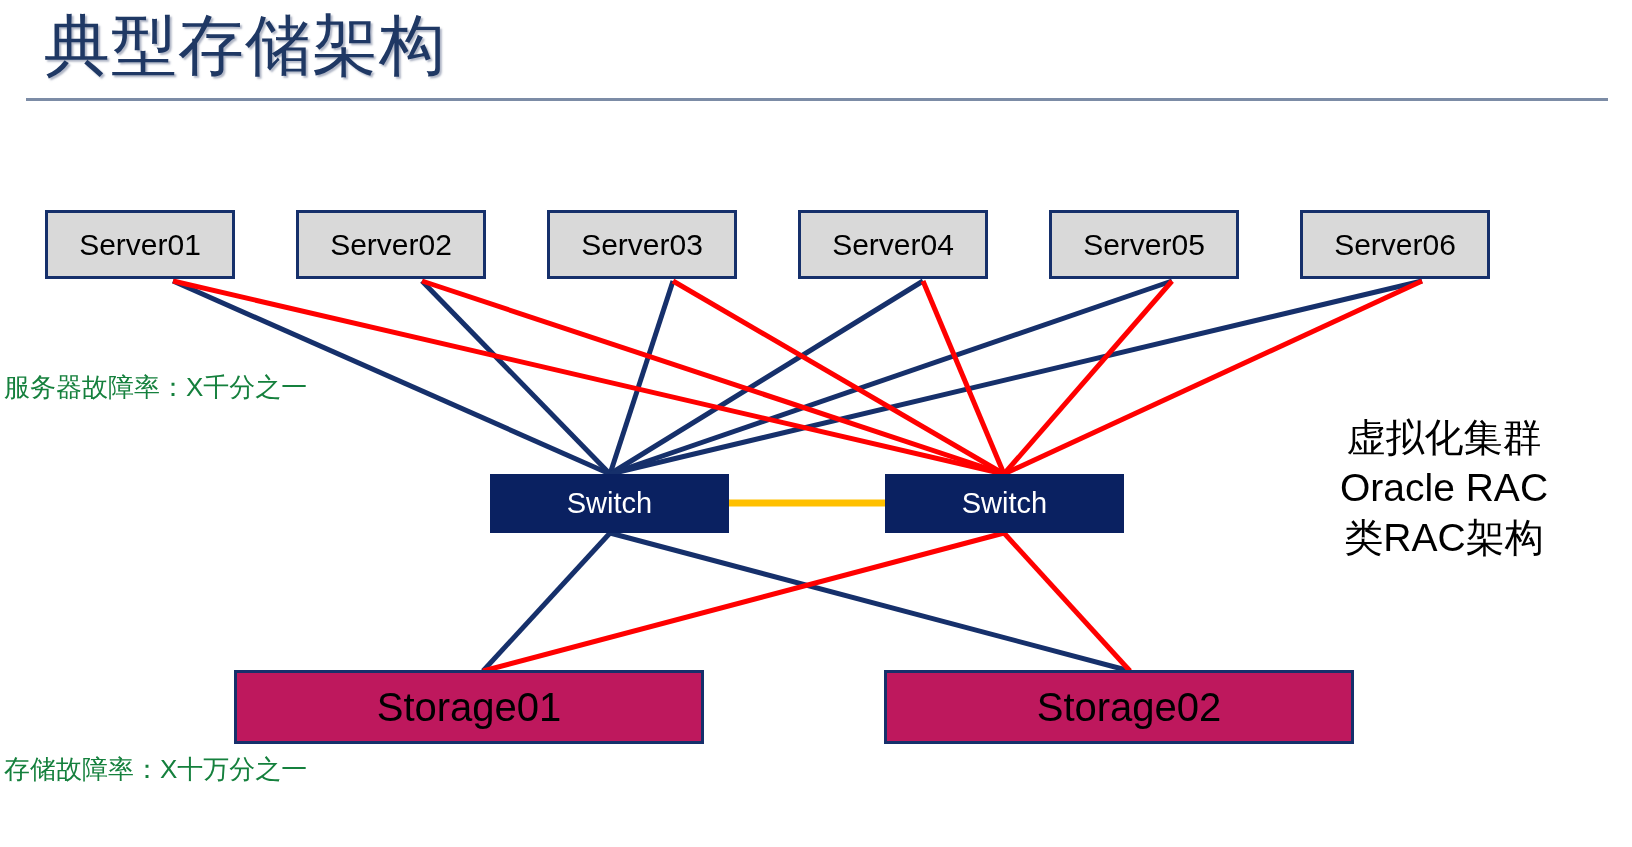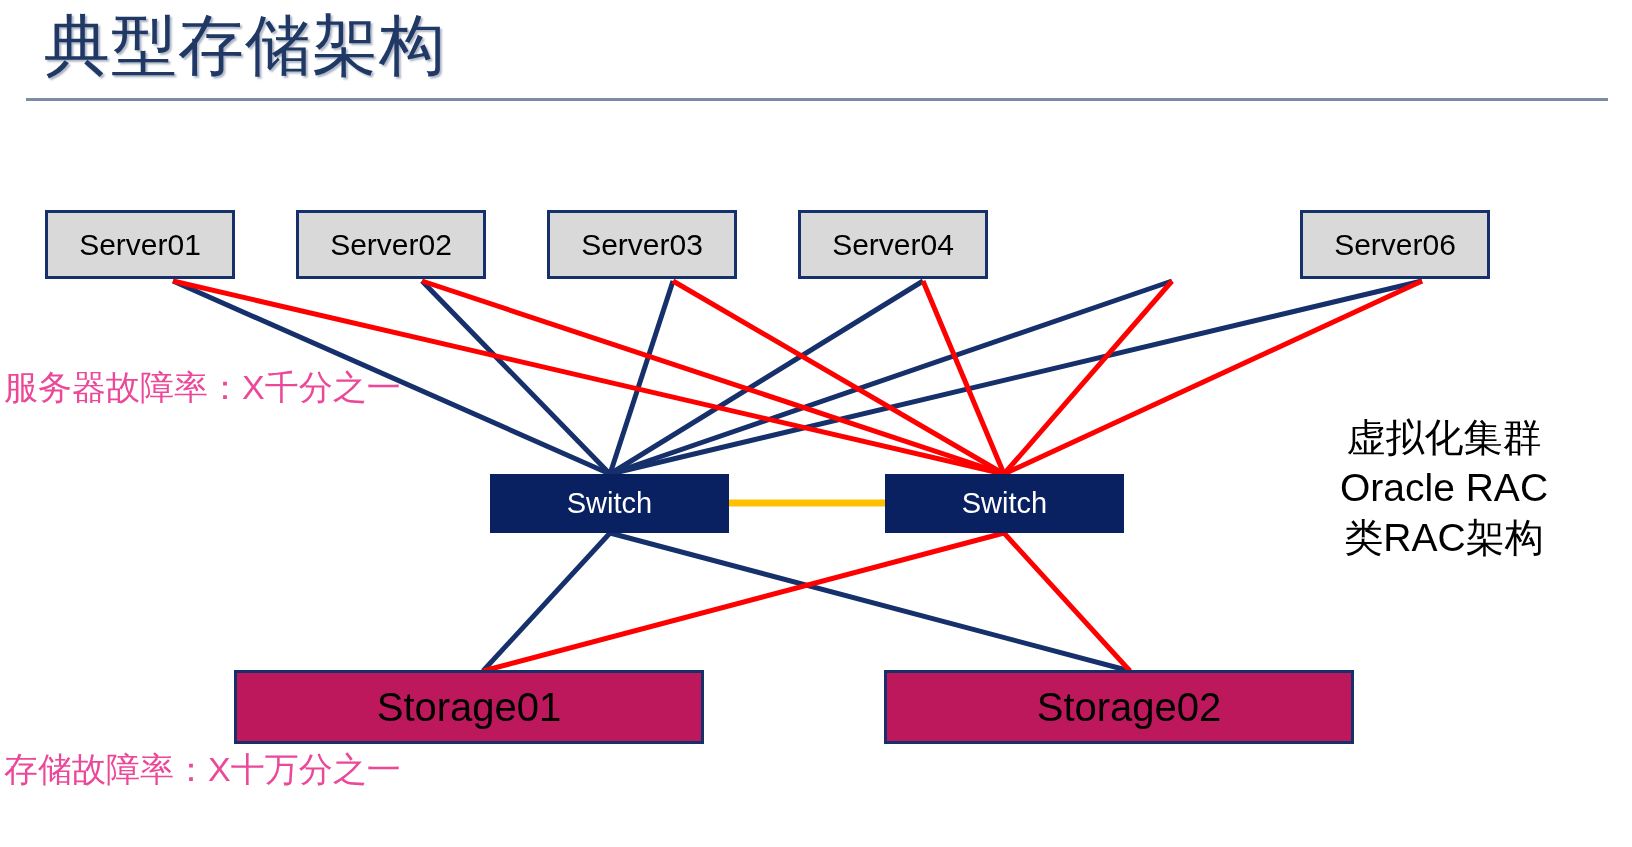--- a/index.html
+++ b/index.html
@@ -84,23 +84,23 @@
     color: #ffffff;
     font-size: 29px;
     height: 59px;
     width: 239px;
     top: 474px;
   }
 
   
   .note {
     position: absolute;
-    color: #ec4899;
-    white-space: nowrap;
-    font-size: 34px;
+    color: #15803d;
+    white-space: nowrap;
+    font-size: 26px;
     line-height: 34px;
   }
   #note-server-rate { left: 4px;  top: 370px; }
   #note-storage-rate { left: 4px; top: 752px; }
 
   #cluster-note {
     position: absolute;
     left: 1340px;
     top: 413px;
     color: #000000;
@@ -157,20 +157,23 @@
   </div>
   <div class="node server" style="left:296px;">
     <span>Server02</span>
   </div>
   <div class="node server" style="left:547px;">
     <span>Server03</span>
   </div>
   <div class="node server" style="left:798px;">
     <span>Server04</span>
   </div>
+  <div class="node server" style="left:1049px;">
+    <span>Server05</span>
+  </div>
   <div class="node server" style="left:1300px;">
     <span>Server06</span>
   </div>
 
   <div class="node switch" style="left:490px;">
     <span>Switch</span>
   </div>
   <div class="node switch" style="left:885px;">
     <span>Switch</span>
   </div>

